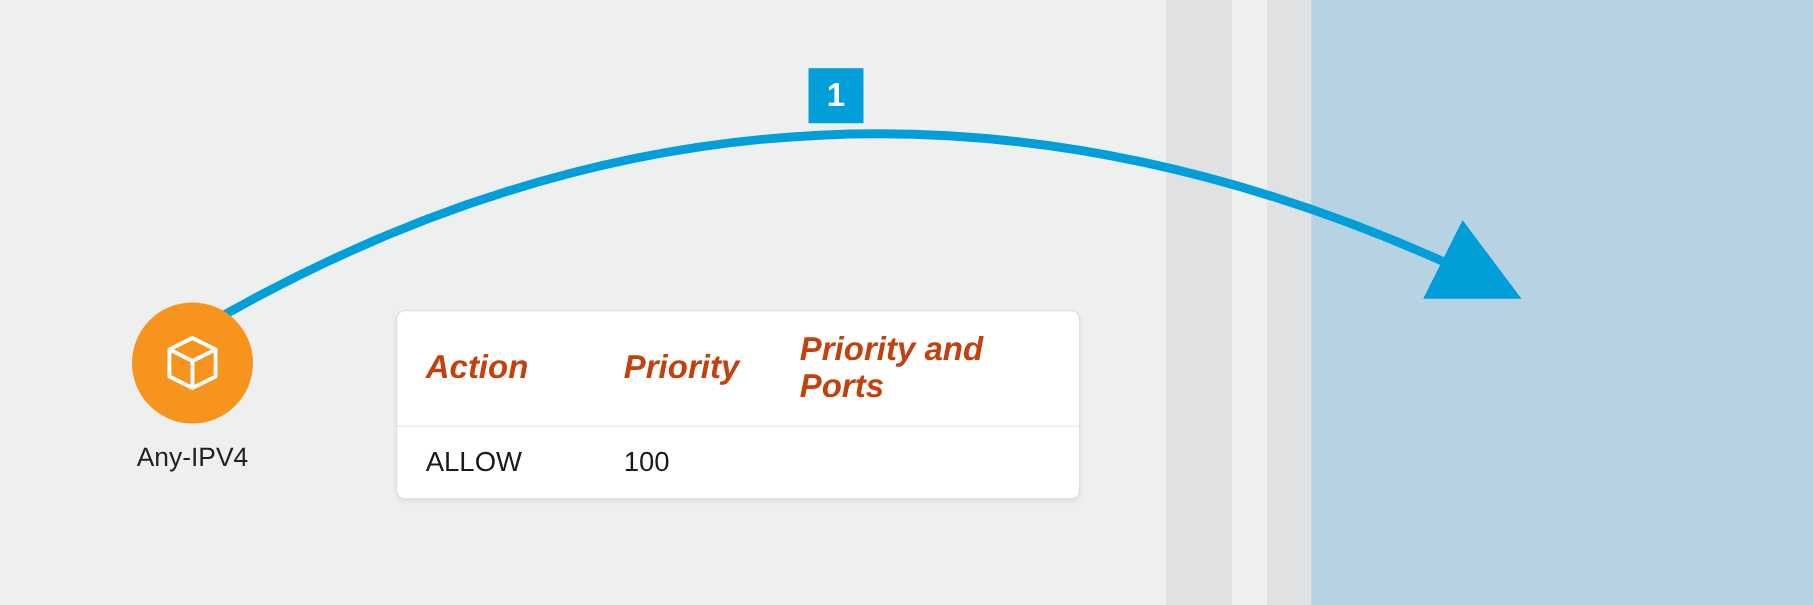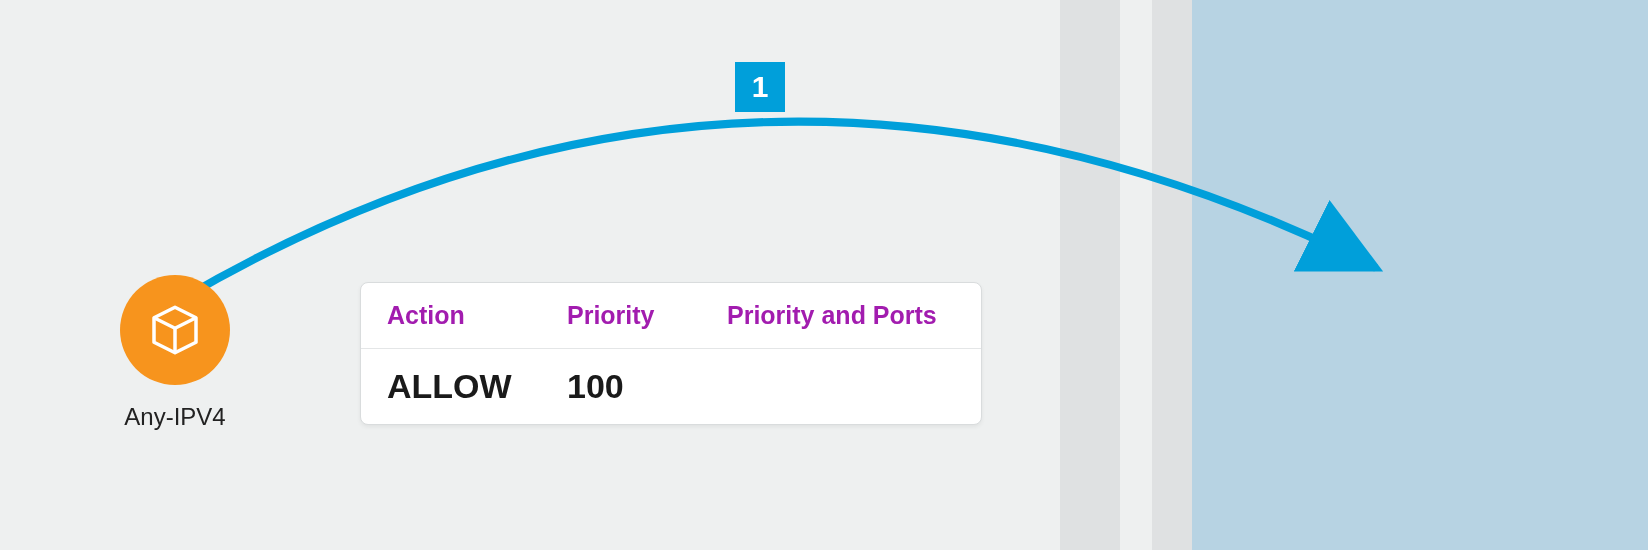--- a/index.html
+++ b/index.html
@@ -81,28 +81,28 @@
     box-shadow: 0 2px 4px rgba(0,0,0,0.06);
     overflow: hidden;
   }
   .rule-table .row {
     display: flex;
     align-items: center;
     padding: 18px 26px;
   }
   .rule-table .hdr {
     font-weight: bold;
-    font-size: 25px;
-    color: #a21caf;
+    font-size: 30px;
+    color: #c2410c;
     border-bottom: 1px solid #e4e6e7;
+    font-style: italic;
   }
   .rule-table .body {
-    font-size: 34px;
+    font-size: 25px;
     color: #1a1a1a;
-    font-weight: bold;
   }
   .col-action    { width: 180px; }
   .col-priority  { width: 160px; }
   .col-protocols { flex: 1; }
 </style>
 </head>
 <body>
 
 <div class="canvas">
 

